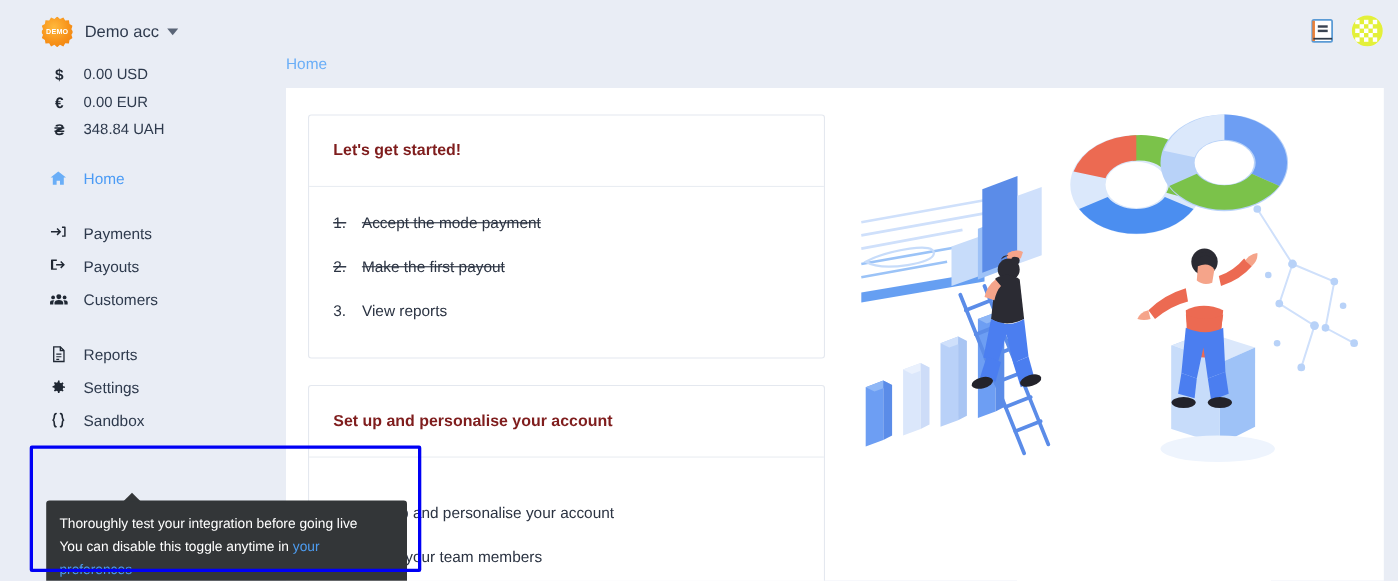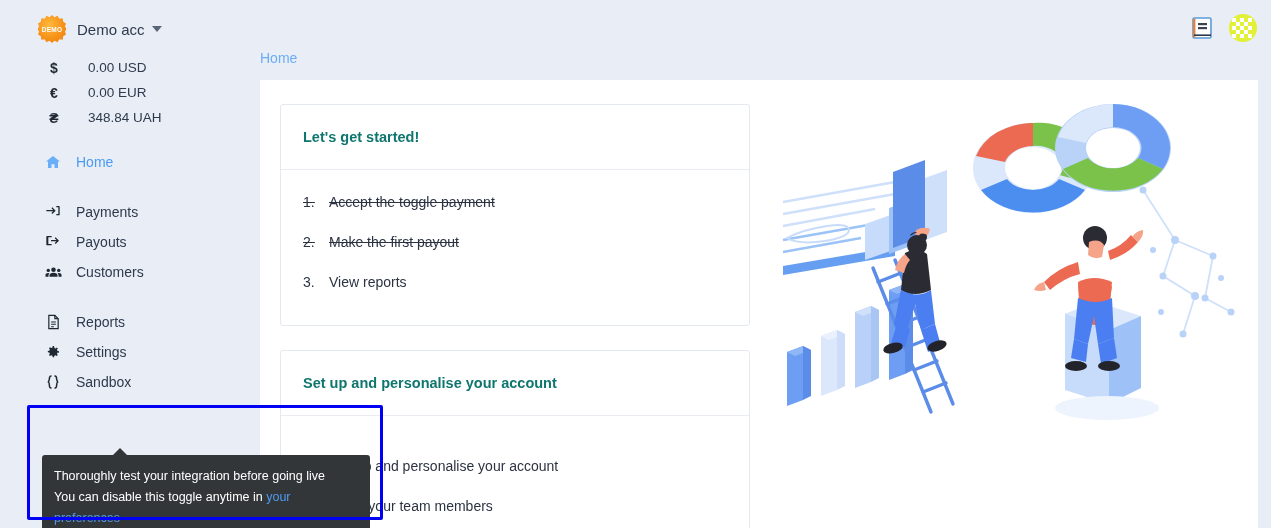--- a/index.html
+++ b/index.html
@@ -50,21 +50,21 @@
 
   .balances { margin-top: 11px; }
   .bal-row {
     display: flex; align-items: center; height: 25px;
     font-size: 13.5px; color: #2e3a4d;
   }
   .bal-sym {
     width: 28px; text-align: center; margin-left: 40px;
     font-weight: bold; font-size: 14px; color: #1f2733;
   }
-  .bal-amt { margin-left: 20px; }
+  .bal-amt { margin-left: 8px; }
 
   .nav { margin-top: 17px; }
   .nav-item {
     display: flex; align-items: center; height: 30px;
     font-size: 14px; color: #2e3a4d; cursor: pointer;
   }
   .nav-item .ico {
     width: 26px; margin-left: 40px;
     display: flex; align-items: center; justify-content: center;
     color: #1f2733;
@@ -154,21 +154,21 @@
     position: absolute; left: 20px;
     width: 470px; background: #ffffff;
     border: 1px solid #e4e8ef; border-radius: 3px;
   }
   .card-1 { top: 24px; height: 222px; }
   .card-2 { top: 270px; height: 200px; }
   .card-head {
     height: 65px; display: flex; align-items: center;
     padding: 0 0 0 22px;
     border-bottom: 1px solid #e9edf2;
-    font-size: 14.5px; font-weight: bold; color: #0f766e;
+    font-size: 14.5px; font-weight: bold; color: #7f1d1d;
   }
   .card-body { padding: 24px 0 0 0; }
 
   .olist { list-style: none; }
   .olist li {
     display: flex; align-items: baseline;
     font-size: 14px; color: #2b3342;
     padding: 0 0 0 22px; height: 40px;
   }
   .olist li .num { width: 26px; flex: 0 0 26px; }
@@ -342,21 +342,21 @@
     </div>
 
     <div class="panel">
 
       <div class="card card-1">
         <div class="card-head">Let's get started!</div>
         <div class="card-body">
           <ul class="olist">
             <li class="done">
               <span class="num">1.</span>
-              <span class="lbl">Accept the toggle payment</span>
+              <span class="lbl">Accept the mode payment</span>
             </li>
             <li class="done">
               <span class="num">2.</span>
               <span class="lbl">Make the first payout</span>
             </li>
             <li>
               <span class="num">3.</span>
               <span class="lbl">View reports</span>
             </li>
           </ul>

